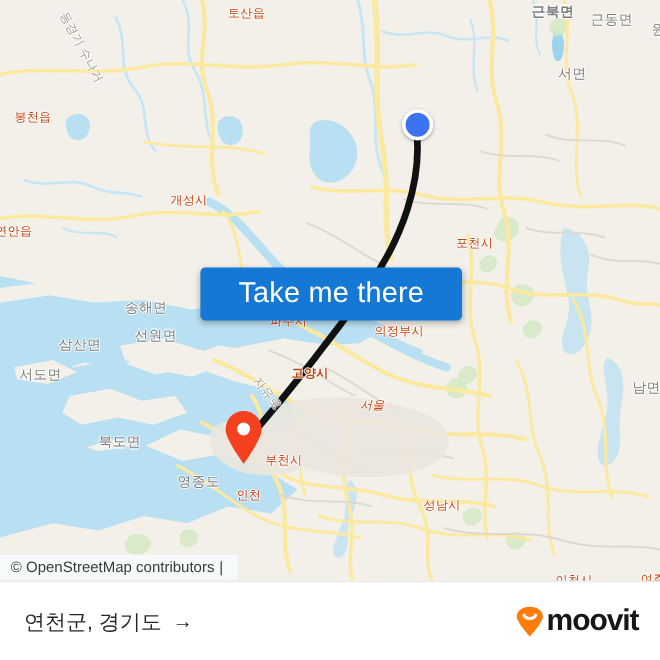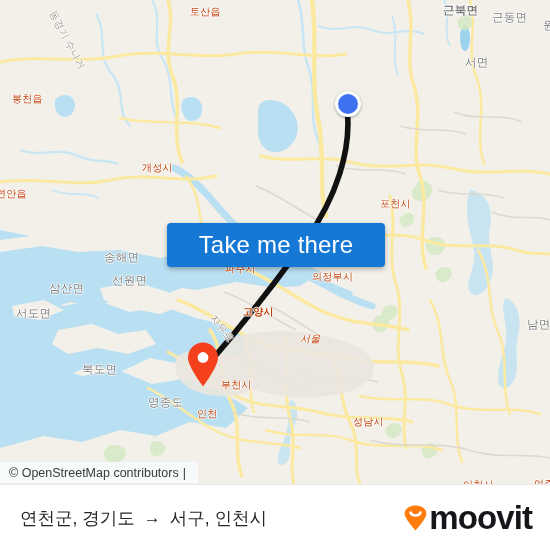--- a/index.html
+++ b/index.html
@@ -134,21 +134,21 @@
     font-size: 17px;
     color: #262626;
   }
   #moovit-logo {
     display: flex;
     align-items: center;
     gap: 1px;
   }
   #moovit-wordmark {
     color: #15161a;
-    font-size: 33px;
+    font-size: 25px;
     font-weight: bold;
     letter-spacing: -0.9px;
     line-height: 1;
   }
 </style>
 </head>
 <body>
 
 <div id="page">
 
@@ -316,21 +316,20 @@
     <div id="attribution">
       <span>© OpenStreetMap contributors</span>
       <span class="sep">|</span>
     </div>
   </div>
 
   <div id="footer">
     <div id="route-caption">
       <span>연천군, 경기도</span>
       <span class="arrow">→</span>
-      <span>서구, 인천시</span>
     </div>
     <div id="moovit-logo">
       <svg width="25" height="26" viewBox="0 0 25 26">
         <path d="M12.5 25.5 C12.5 25.5 1.6 13.9 1.6 8.6 C1.6 3.9 6.5 0.6 12.5 0.6
                  C18.5 0.6 23.4 3.9 23.4 8.6 C23.4 13.9 12.5 25.5 12.5 25.5 Z" fill="#ff7b0a"></path>
         <path d="M7.6 7.6 C8.9 11.4 16.1 11.4 17.4 7.6" stroke="#ffffff" stroke-width="2.6" fill="none" stroke-linecap="round"></path>
       </svg>
       <span id="moovit-wordmark">moovit</span>
     </div>
   </div>

